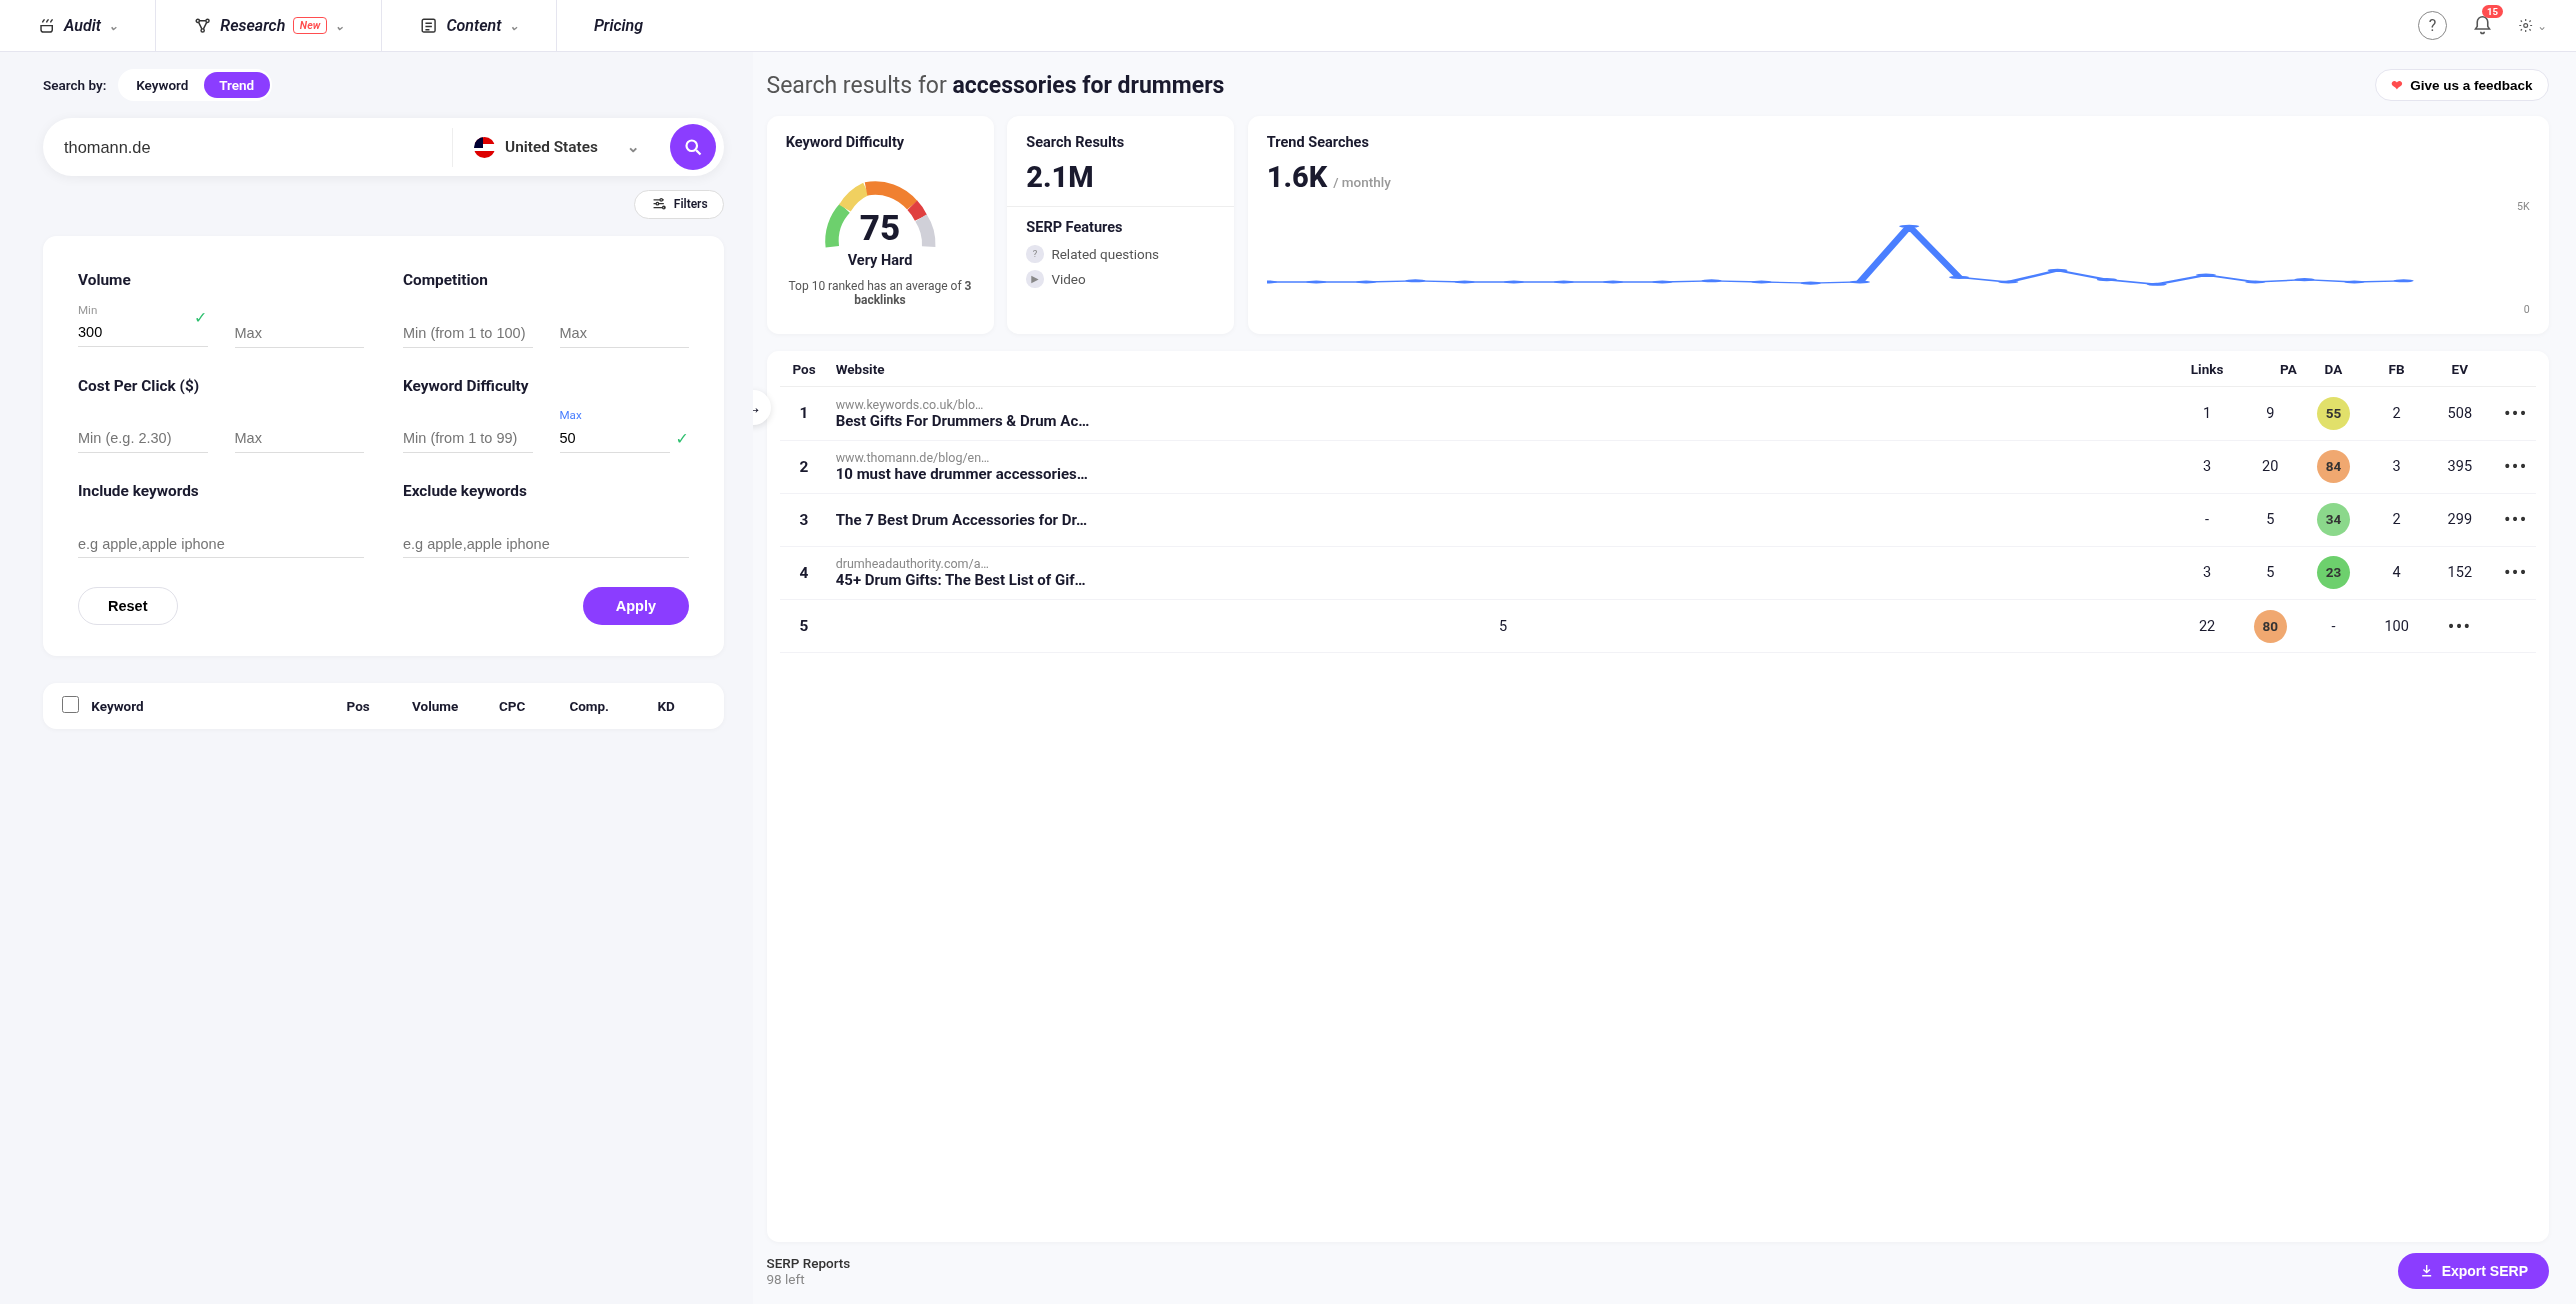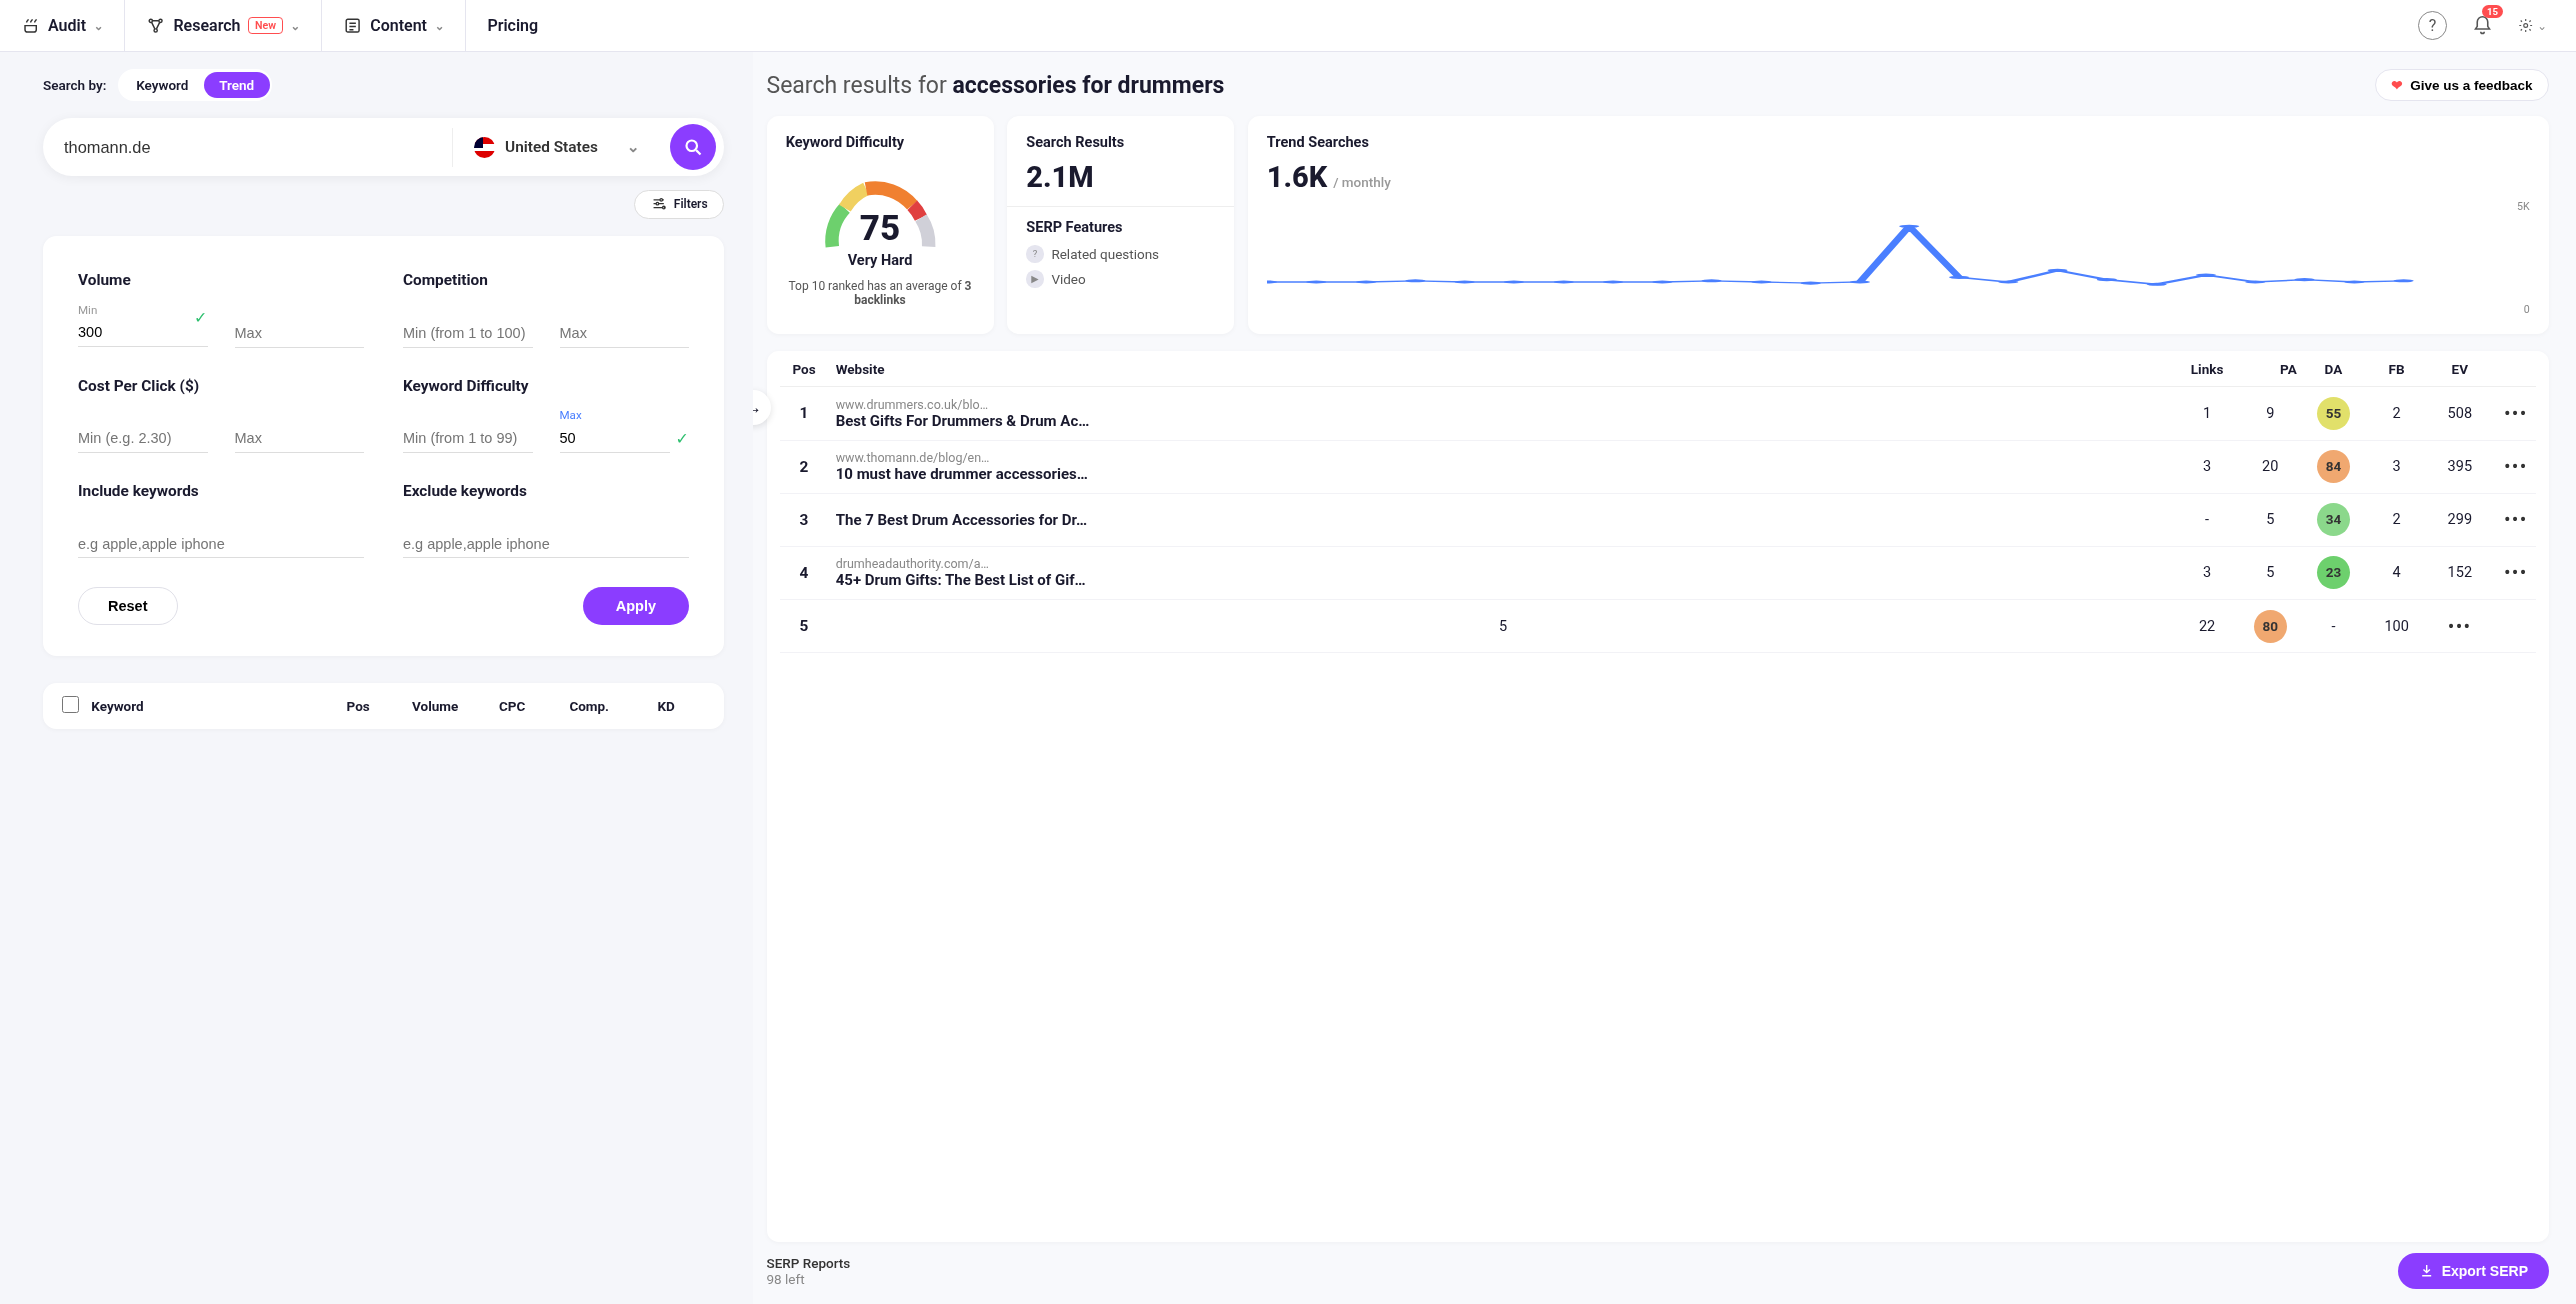--- a/index.html
+++ b/index.html
@@ -1,18 +1,18 @@
 <!DOCTYPE html>
 <html><head>
 <meta charset="utf-8">
 <style>
 * { box-sizing: border-box; margin: 0; padding: 0; }
 body { font-family: -apple-system, BlinkMacSystemFont, "Segoe UI", Roboto, sans-serif; background: #f5f6fa; color: #1a1a2e; overflow: hidden; }
 .topnav { display: flex; align-items: center; height: 52px; background: #fff; border-bottom: 1px solid #e5e5ef; padding: 0 29px 0 0; }
-.nav-item { display: flex; align-items: center; gap: 7.7px; padding: 0 21px; height: 100%; cursor: pointer; font-weight: 600; color: #1a1a2e; border-right: 1px solid #e5e5ef; }
+.nav-item { display: flex; align-items: center; gap: 7.7px; padding: 0 37px; height: 100%; cursor: pointer; font-weight: 600; color: #1a1a2e; border-right: 1px solid #e5e5ef; font-style: italic; }
 .nav-item:last-of-type { border-right: none; }
 .nav-item svg { width: 19.3px; height: 19.3px; }
 .badge-new { background: #fff; border: 1px solid #ff4d4f; color: #ff4d4f; font-size: 10.6px; font-weight: 600; padding: 1px 5.8px; border-radius: 3.9px; }
 .chev { font-size: 11.6px; color: #888; }
 .nav-right { margin-left: auto; display: flex; align-items: center; gap: 21px; }
 .icon-btn { width: 29px; height: 29px; border-radius: 50%; border: 1.4px solid #888; display: flex; align-items: center; justify-content: center; cursor: pointer; position: relative; color: #555; }
 .icon-btn.noborder { border: none; }
 .notif-badge { position: absolute; top: -5.8px; right: -5.8px; background: #ff4d4f; color: #fff; font-size: 9.6px; font-weight: 700; border-radius: 7.7px; padding: 1px 4.8px; }
 .main { display: grid; grid-template-columns: 753px 1fr; height: calc(100vh - 52px); }
 .left-pane { padding: 17.4px 29px 0 43px; overflow-y: auto; }
@@ -339,21 +339,21 @@
         <div style="text-align:right">PA</div>
         <div style="text-align:center">DA</div>
         <div style="text-align:center">FB</div>
         <div style="text-align:center">EV</div>
         <div></div>
       </div>
       <div id="results-body">
           <div class="res-row">
     <div class="pos">1</div>
     <div class="site">
-      <div class="url">www.drummers.co.uk/blo…</div>
+      <div class="url">www.keywords.co.uk/blo…</div>
       <div class="title">Best Gifts For Drummers &amp; Drum Ac…</div>
     </div>
     <div class="numcell">1</div>
     <div class="numcell">9</div>
     <div class="numcell"><span class="da-badge" style="background:#e1e06a">55</span></div>
     <div class="numcell">2</div>
     <div class="numcell">508</div>
     <div class="more-dots">•••</div>
           </div>
           <div class="res-row">

